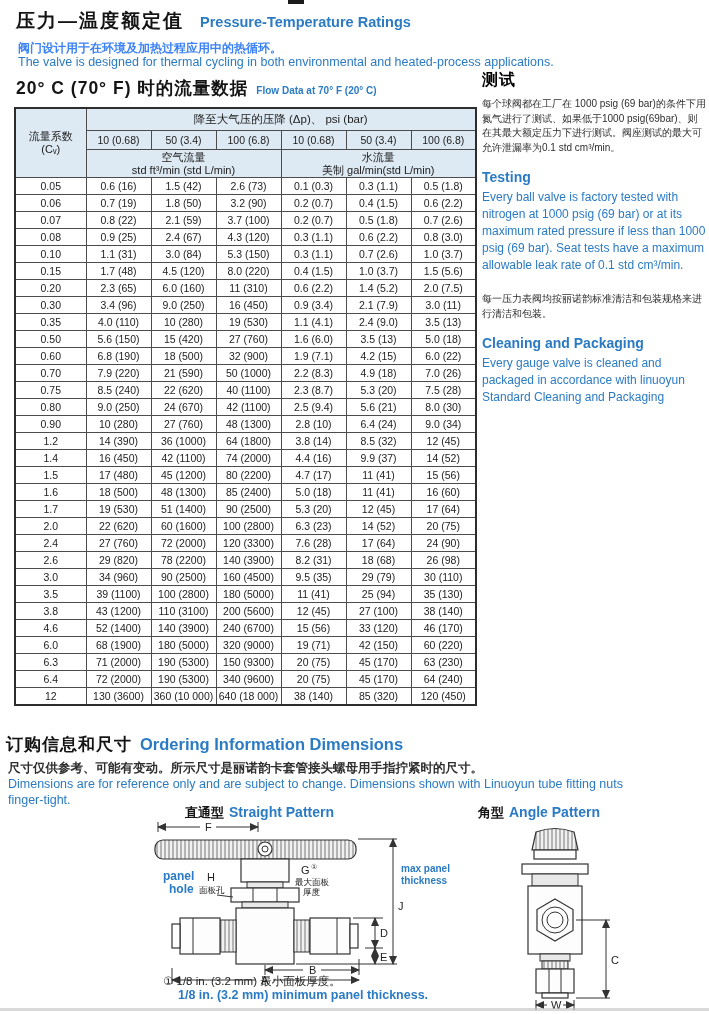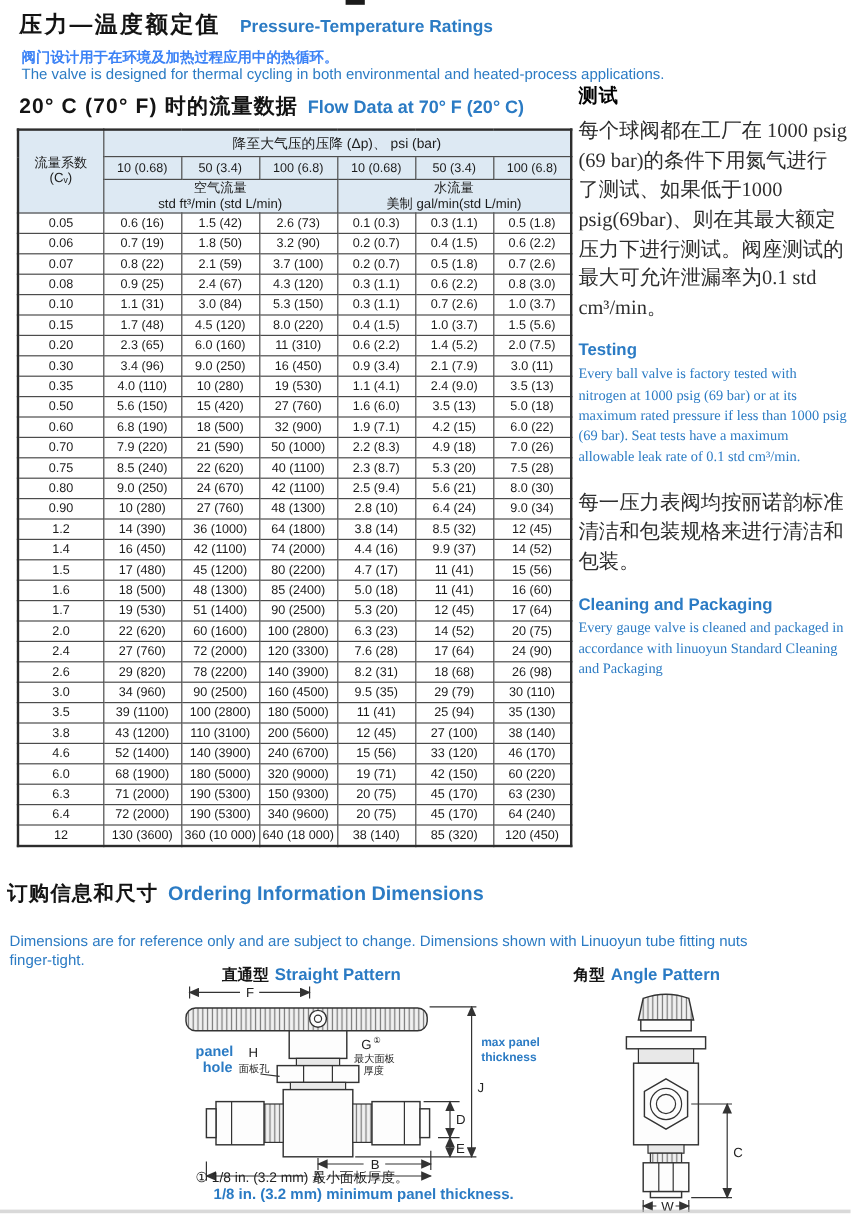--- a/index.html
+++ b/index.html
@@ -7,41 +7,41 @@
         font-family:"Liberation Sans","DejaVu Sans",sans-serif;color:#1e1e1e;}
   .blue{color:var(--accent-blue);}
   .abs{position:absolute;}
 
   
   .h-main{left:16px;top:8px;font-size:19px;font-weight:bold;letter-spacing:2px;color:#141414;}
   .h-main .en{font-size:14.5px;font-weight:bold;letter-spacing:0;margin-left:16px;}
   .sub-zh{left:18px;top:40px;font-size:12px;font-weight:bold;color:#3b82f6;}
   .sub-en{left:18px;top:55px;font-size:12.5px;}
   .h-flow{left:16px;top:76px;font-size:17.5px;font-weight:bold;letter-spacing:1px;color:#141414;}
-  .h-flow .en{font-size:15px;font-weight:bold;letter-spacing:0;margin-left:8px;text-align:center;}
+  .h-flow .en{font-size:10px;font-weight:bold;letter-spacing:0;margin-left:8px;text-align:center;}
 
   
   .flow-table{position:absolute;left:14px;top:107px;width:461px;border-collapse:collapse;
               table-layout:fixed;border:2px solid #2d2d2d;}
   .flow-table th,.flow-table td{border:1px solid #4c4c4c;text-align:center;padding:0;
               font-weight:normal;color:#1c1c1c;}
   .flow-table thead th{background:var(--table-header-bg);margin-left:44px;}
   .flow-table td{font-size:10.5px;height:16px;line-height:16px;}
   .flow-table .gh{font-size:11.5px;height:21px;}
   .flow-table .pc{font-size:10.5px;height:18px;}
   .flow-table .uh{font-size:11px;line-height:12.5px;height:27px;}
   .flow-table .cvh{font-size:11px;line-height:13px;}
   col.c-cv{width:71px;} col.c-d{width:65px;}
 
   
   .sidebar{left:482px;top:70px;width:224px;}
   .sb-title{font-size:16px;font-weight:bold;color:#000000;margin:0 0 6px 0;letter-spacing:1px;}
-  .sb-zh{font-size:17px;color:#2e2e2e;line-height:1.45;margin:0 0 14px 0;font-family:Liberation Serif, serif;}
+  .sb-zh{font-size:10px;color:#2e2e2e;line-height:1.45;margin:0 0 14px 0;}
   .sb-en-title{font-size:14px;font-weight:bold;margin:0 0 4px 0;}
-  .sb-en{font-size:12px;line-height:1.42;margin:0 0 18px 0;font-family:Liberation Serif, serif;}
+  .sb-en{font-size:12px;line-height:1.42;margin:0 0 18px 0;}
 
   
   .h-order{left:6px;top:733px;font-size:17px;font-weight:bold;letter-spacing:1px;color:#141414;}
   .h-order .en{font-size:16.5px;font-weight:bold;letter-spacing:0;margin-left:8px;}
   .ord-zh{left:8px;top:760px;font-size:12.5px;font-weight:bold;color:#2e2e2e;}
   .ord-en{left:8px;top:776px;width:650px;font-size:12.5px;line-height:1.3;}
 
   .diag-title{font-size:13px;font-weight:bold;color:#141414;}
   .diag-title .en{font-size:14px;font-weight:bold;margin-left:5px;}
 
@@ -403,20 +403,21 @@
     <p class="sb-en-title blue">Testing</p>
     <p class="sb-en blue">Every ball valve is factory tested with nitrogen at 1000 psig (69 bar) or at its maximum rated pressure if less than 1000 psig (69 bar). Seat tests have a maximum allowable leak rate of 0.1 std cm³/min.</p>
     <p class="sb-zh">每一压力表阀均按丽诺韵标准清洁和包装规格来进行清洁和包装。</p>
     <p class="sb-en-title blue">Cleaning and Packaging</p>
     <p class="sb-en blue">Every gauge valve is cleaned and packaged in accordance with linuoyun Standard Cleaning and Packaging</p>
   </div>
 
   <div class="abs h-order">
     <span>订购信息和尺寸</span><span class="en blue">Ordering Information Dimensions</span>
   </div>
+  <div class="abs ord-zh">尺寸仅供参考、可能有变动。所示尺寸是丽诺韵卡套管接头螺母用手指拧紧时的尺寸。</div>
   <div class="abs ord-en blue">Dimensions are for reference only and are subject to change. Dimensions shown with Linuoyun tube fitting nuts finger-tight.</div>
 
   <div class="abs diag-title" style="left:185px;top:804px;">
     <span>直通型</span><span class="en blue">Straight Pattern</span>
   </div>
 
   <svg class="abs" style="left:143px;top:818px;" width="310" height="168" viewBox="0 0 310 168">
     <defs>
       <marker id="arr1" markerWidth="9" markerHeight="8" refX="8" refY="4" orient="auto-start-reverse">
         <path d="M0,0 L9,4 L0,8 Z" fill="#333"></path>

